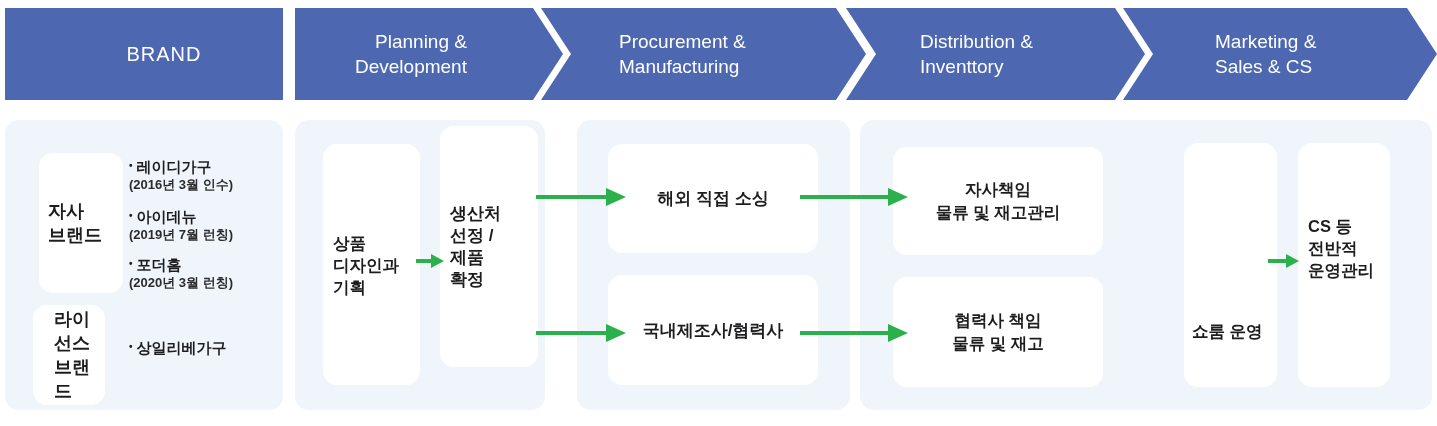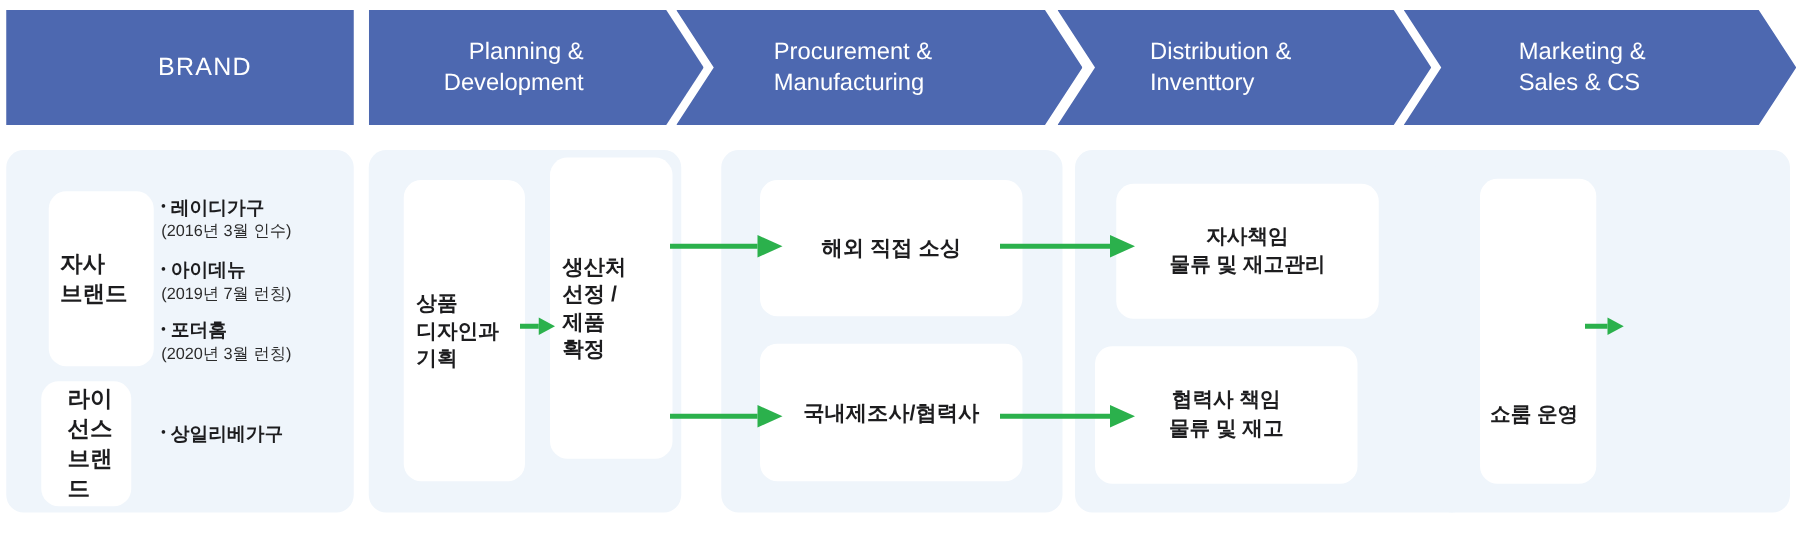--- a/index.html
+++ b/index.html
@@ -41,35 +41,35 @@
     font-weight:bold; color:var(--text-dark,#1d1d1f);
   }
   .vflex { display:flex; align-items:center; }
   .hcenter { justify-content:center; text-align:center; }
 
   
   #own-brand-box     { left:34px; top:33px;  width:84px; height:140px; font-size:18px; line-height:24px; padding-left:9px; }
   #license-brand-box { left:28px; top:185px; width:72px; height:100px; font-size:18px; line-height:24px; padding-left:21px; }
   .bgroup { position:absolute; left:124px; width:150px; }
   .bgroup .bname { font-size:15px; font-weight:bold; line-height:17px; }
-  .bgroup .bnote { font-size:13px; font-weight:400; line-height:16px; margin-top:2px; color:var(--note-text,#2b2b2b); }
+  .bgroup .bnote { font-size:13px; font-weight:700; line-height:16px; margin-top:2px; color:var(--note-text,#2b2b2b); }
   .blt { font-size:10px; vertical-align:3px; margin-right:4px; font-weight:bold; }
   #bgroup-1 { top:37px; } #bgroup-2 { top:87px; } #bgroup-3 { top:135px; } #bgroup-4 { top:218px; }
 
   
   #design-box     { left:28px;  top:24px; width:97px; height:241px; font-size:16.5px; line-height:22px; padding-left:10px; }
   #production-box { left:145px; top:6px; width:98px; height:241px; font-size:17px; line-height:22px; padding-left:10px; }
 
   
   #overseas-box { left:31px; top:24px;  width:210px; height:109px; font-size:17px; }
   #domestic-box { left:31px; top:155px; width:210px; height:110px; font-size:17px; }
 
   
   #dist-own-box     { left:33px; top:27px;  width:210px; height:108px; font-size:16.5px; line-height:23px; }
-  #dist-partner-box { left:16px; top:157px; width:210px; height:110px; font-size:16.5px; line-height:23px; }
+  #dist-partner-box { left:33px; top:157px; width:210px; height:110px; font-size:16.5px; line-height:23px; }
 
   
   #contents-box { left:36px;  top:23px; width:93px; height:244px; }
   #cs-box       { left:150px; top:23px; width:92px; height:244px; }
   #contents-main { position:absolute; left:10px; top:72px;  font-size:16.5px; line-height:22px; }
   #showroom-text { position:absolute; left:8px;  top:178px; font-size:16.5px; }
   #cs-main       { position:absolute; left:10px; top:72px;  font-size:16.5px; line-height:22px; }
 
   
   .arrow { position:absolute; height:4px; background:var(--arrow-green,#2bb14c); }
@@ -155,20 +155,25 @@
     <div class="wbox vflex hcenter pre" id="dist-own-box">자사책임
 물류 및 재고관리</div>
     <div class="wbox vflex hcenter pre" id="dist-partner-box">협력사 책임
 물류 및 재고</div>
   </div>
 
   <div class="panel" id="panel-marketing">
     <div class="wbox" id="contents-box">
       <div id="showroom-text">쇼룸 운영</div>
     </div>
+    <div class="wbox" id="cs-box">
+      <div class="pre" id="cs-main">CS 등
+전반적
+운영관리</div>
+    </div>
   </div>
 
   <div class="arrow small" id="arrow-plan-internal"></div>
   <div class="arrow" id="arrow-top-1"></div>
   <div class="arrow" id="arrow-bottom-1"></div>
   <div class="arrow" id="arrow-top-2"></div>
   <div class="arrow" id="arrow-bottom-2"></div>
   <div class="arrow small" id="arrow-mkt-internal"></div>
 
 </div>

